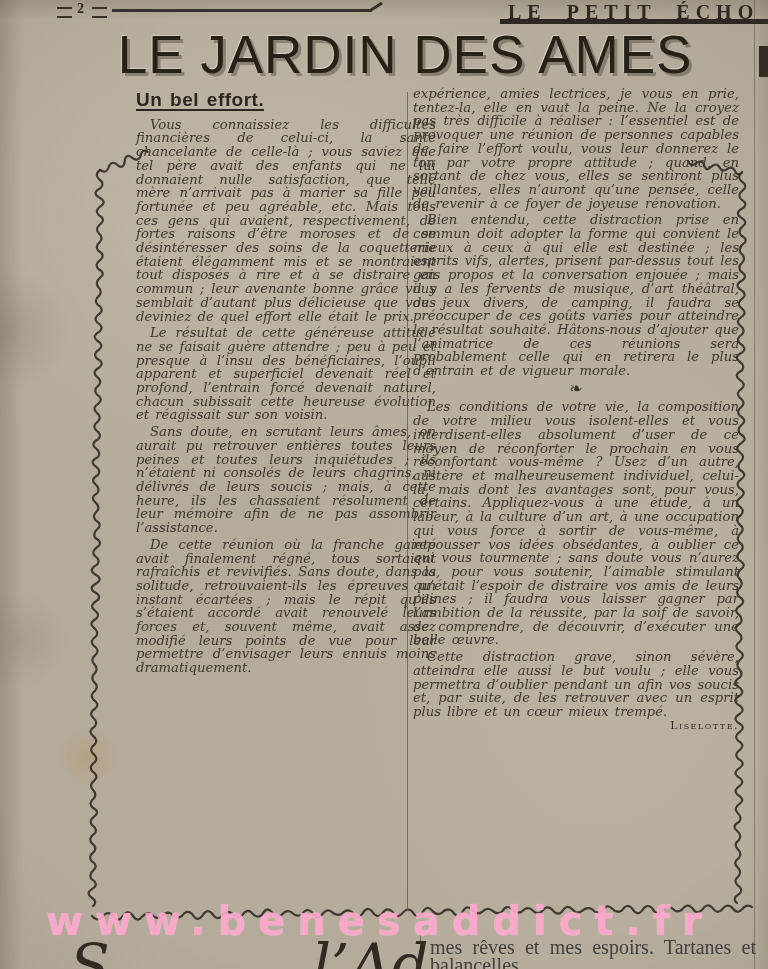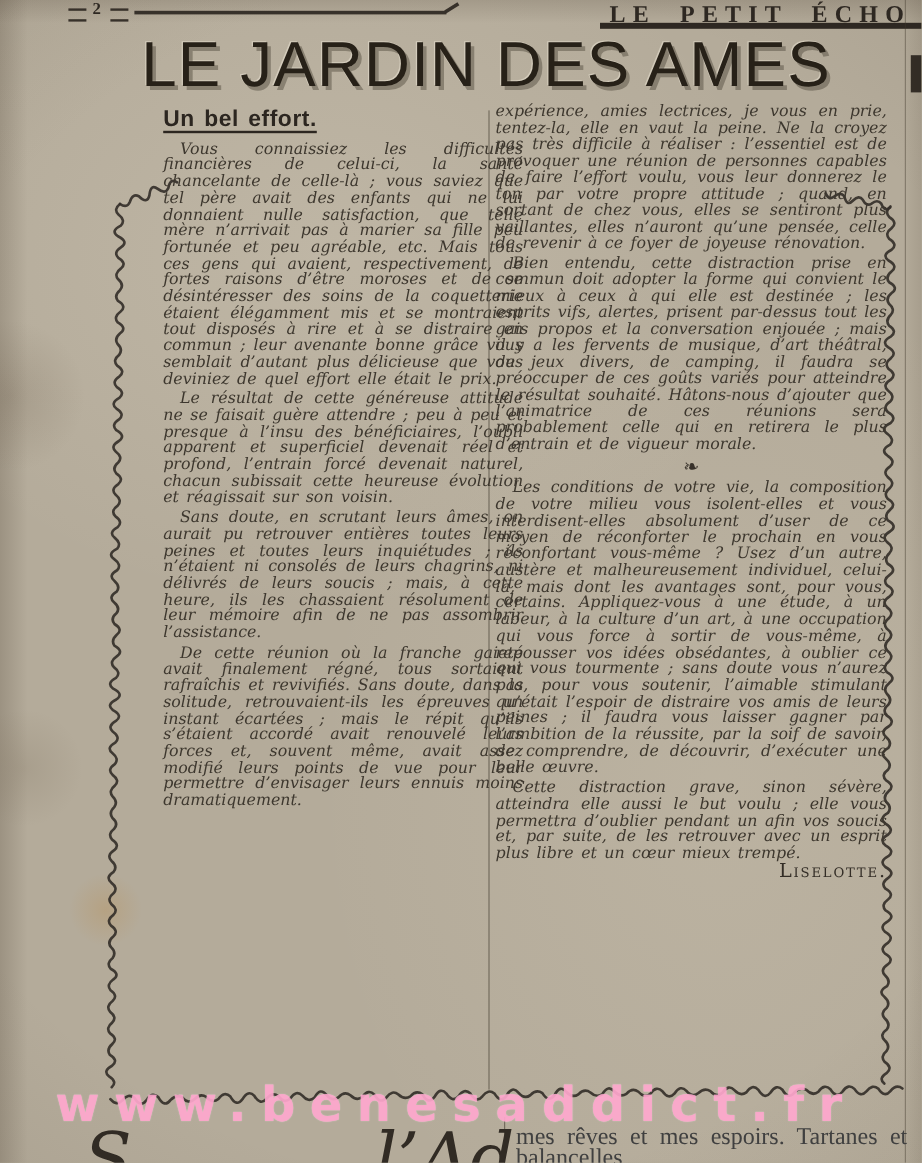--- a/index.html
+++ b/index.html
@@ -39,21 +39,21 @@
   .col{text-align:justify;font-style:italic;font-size:13.2px;line-height:13.7px;
     color:#3d372e;word-spacing:2px;}
   .col p{margin:0 0 3px 0;text-indent:14px;}
   #right-col-before p:first-child{text-indent:0;}
   #section-heading{display:inline-block;font-family:"Liberation Sans",sans-serif;
     font-style:normal;font-weight:700;font-size:19px;letter-spacing:.5px;color:#2c2620;
     border-bottom:2.5px solid #2c2620;padding-bottom:2px;margin:0 0 7px 0;}
   #ornament{text-align:center;font-family:"DejaVu Sans",sans-serif;font-style:normal;
     font-size:16px;color:#37312a;margin:4px 0 5px 0;}
   .sig{float:right;font-style:normal;font-variant:small-caps;letter-spacing:1.5px;
-    font-size:16px;color:#332d26;}
+    font-size:11px;color:#332d26;}
   
   .vrule{width:1px;background:rgba(62,54,43,.55);}
   #outer-right-rule{width:1px;background:rgba(62,54,43,.40);}
   #next-col-fragment{background:#221d17;opacity:.88;}
   
   #frame-svg{left:0;top:0;pointer-events:none;}
   #frame-svg path{fill:none;stroke:#35302a;stroke-width:2.2;stroke-linecap:round;opacity:.92;}
   
   #next-heading-fragment{font-family:"DejaVu Serif",serif;font-style:italic;
     font-size:58px;color:#312b24;white-space:pre;line-height:1;}

